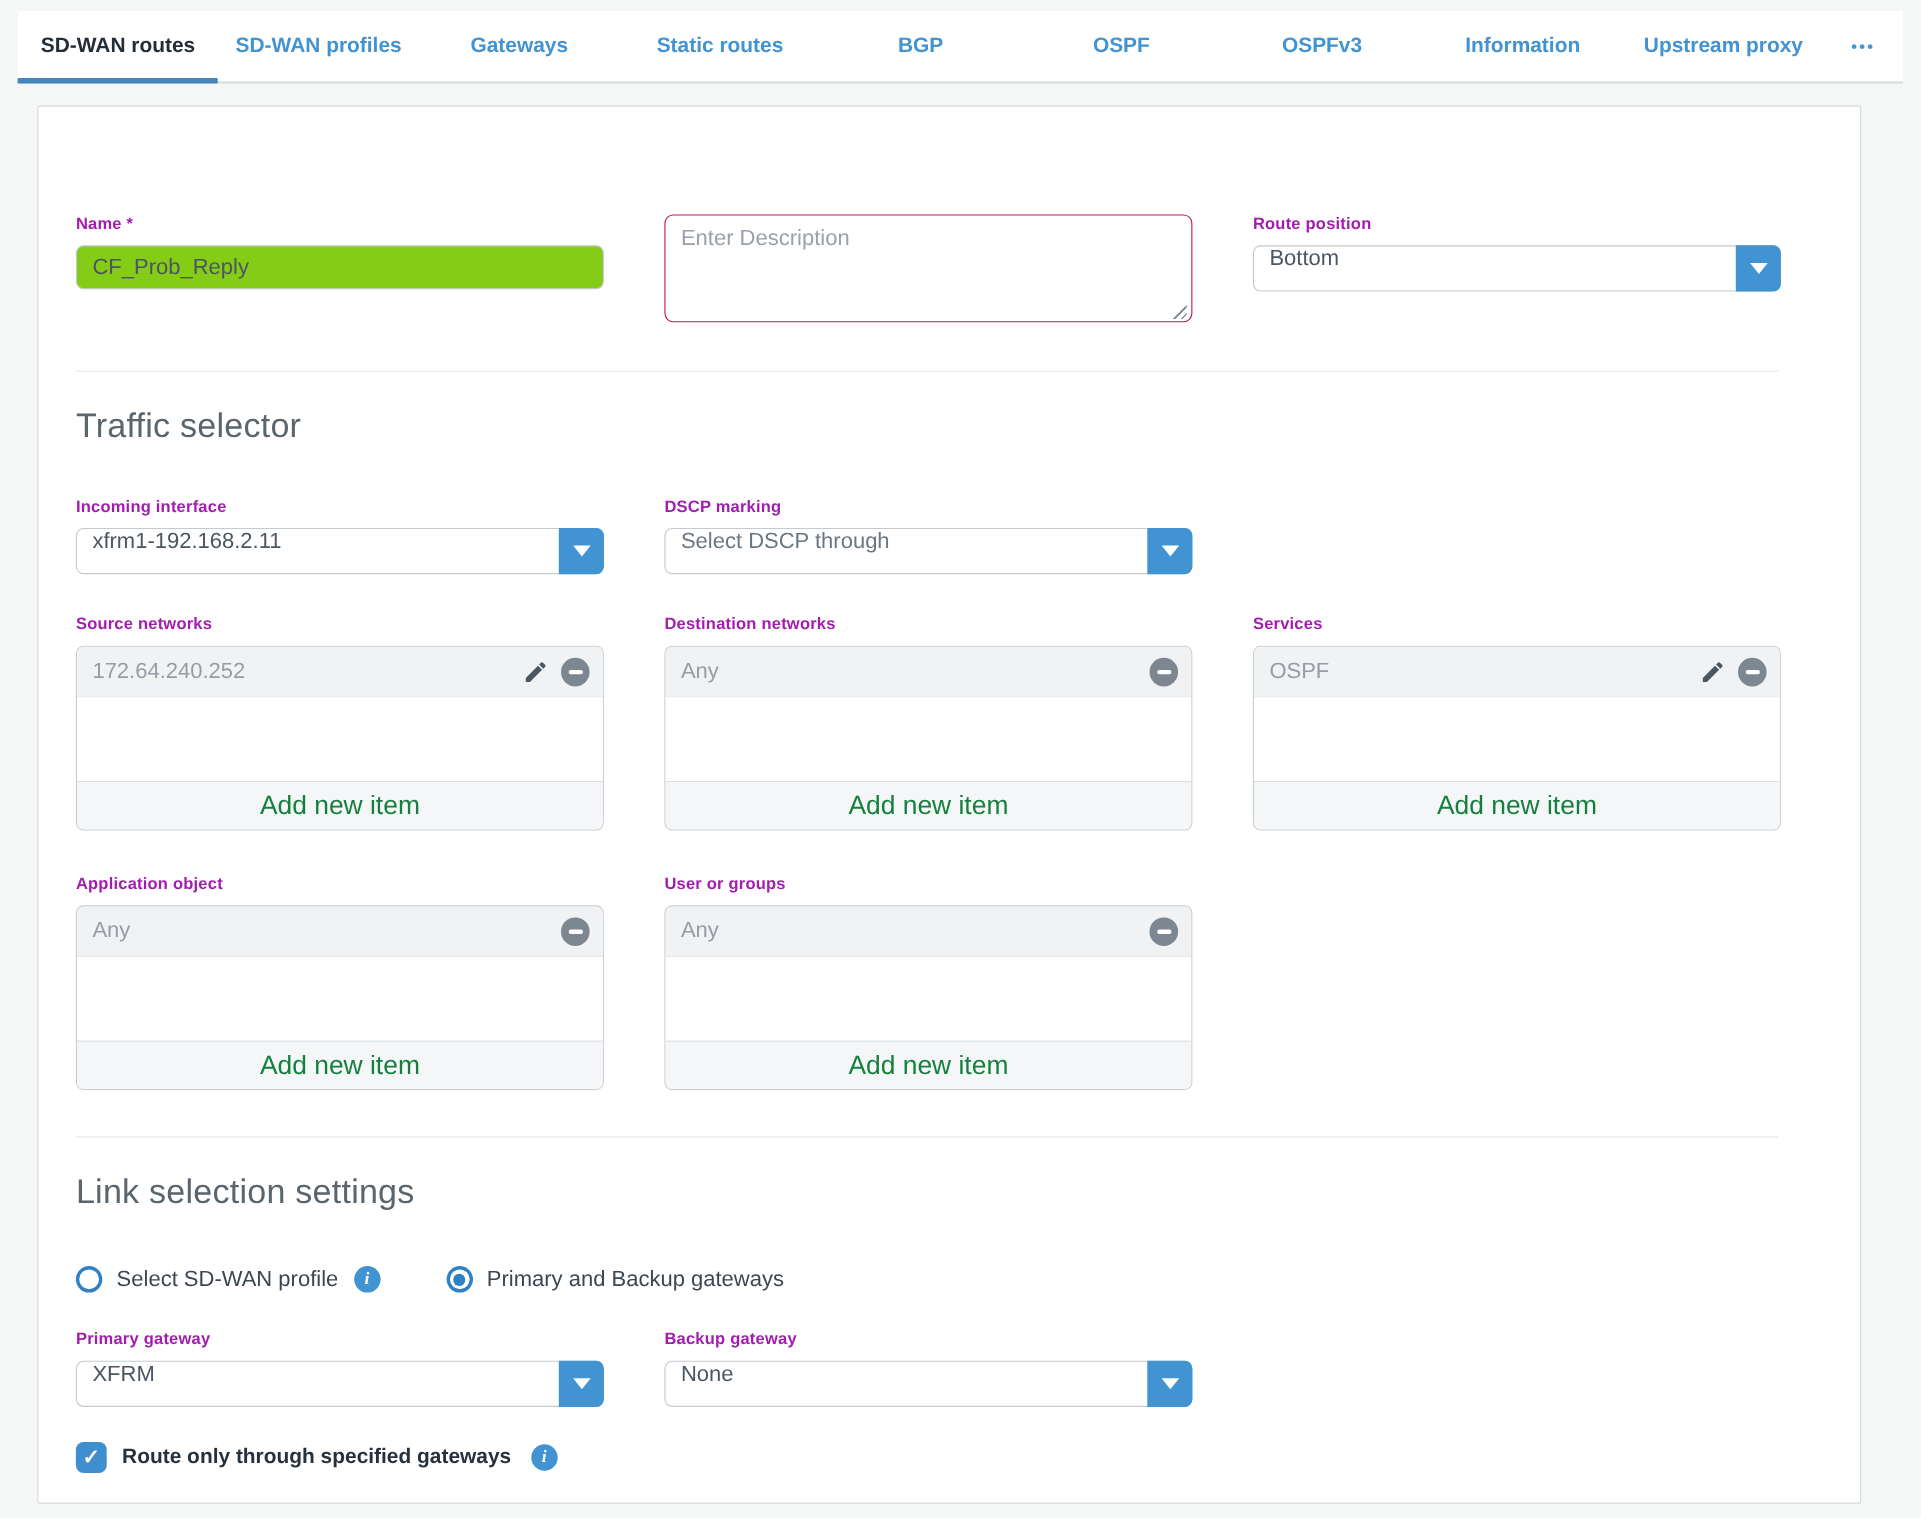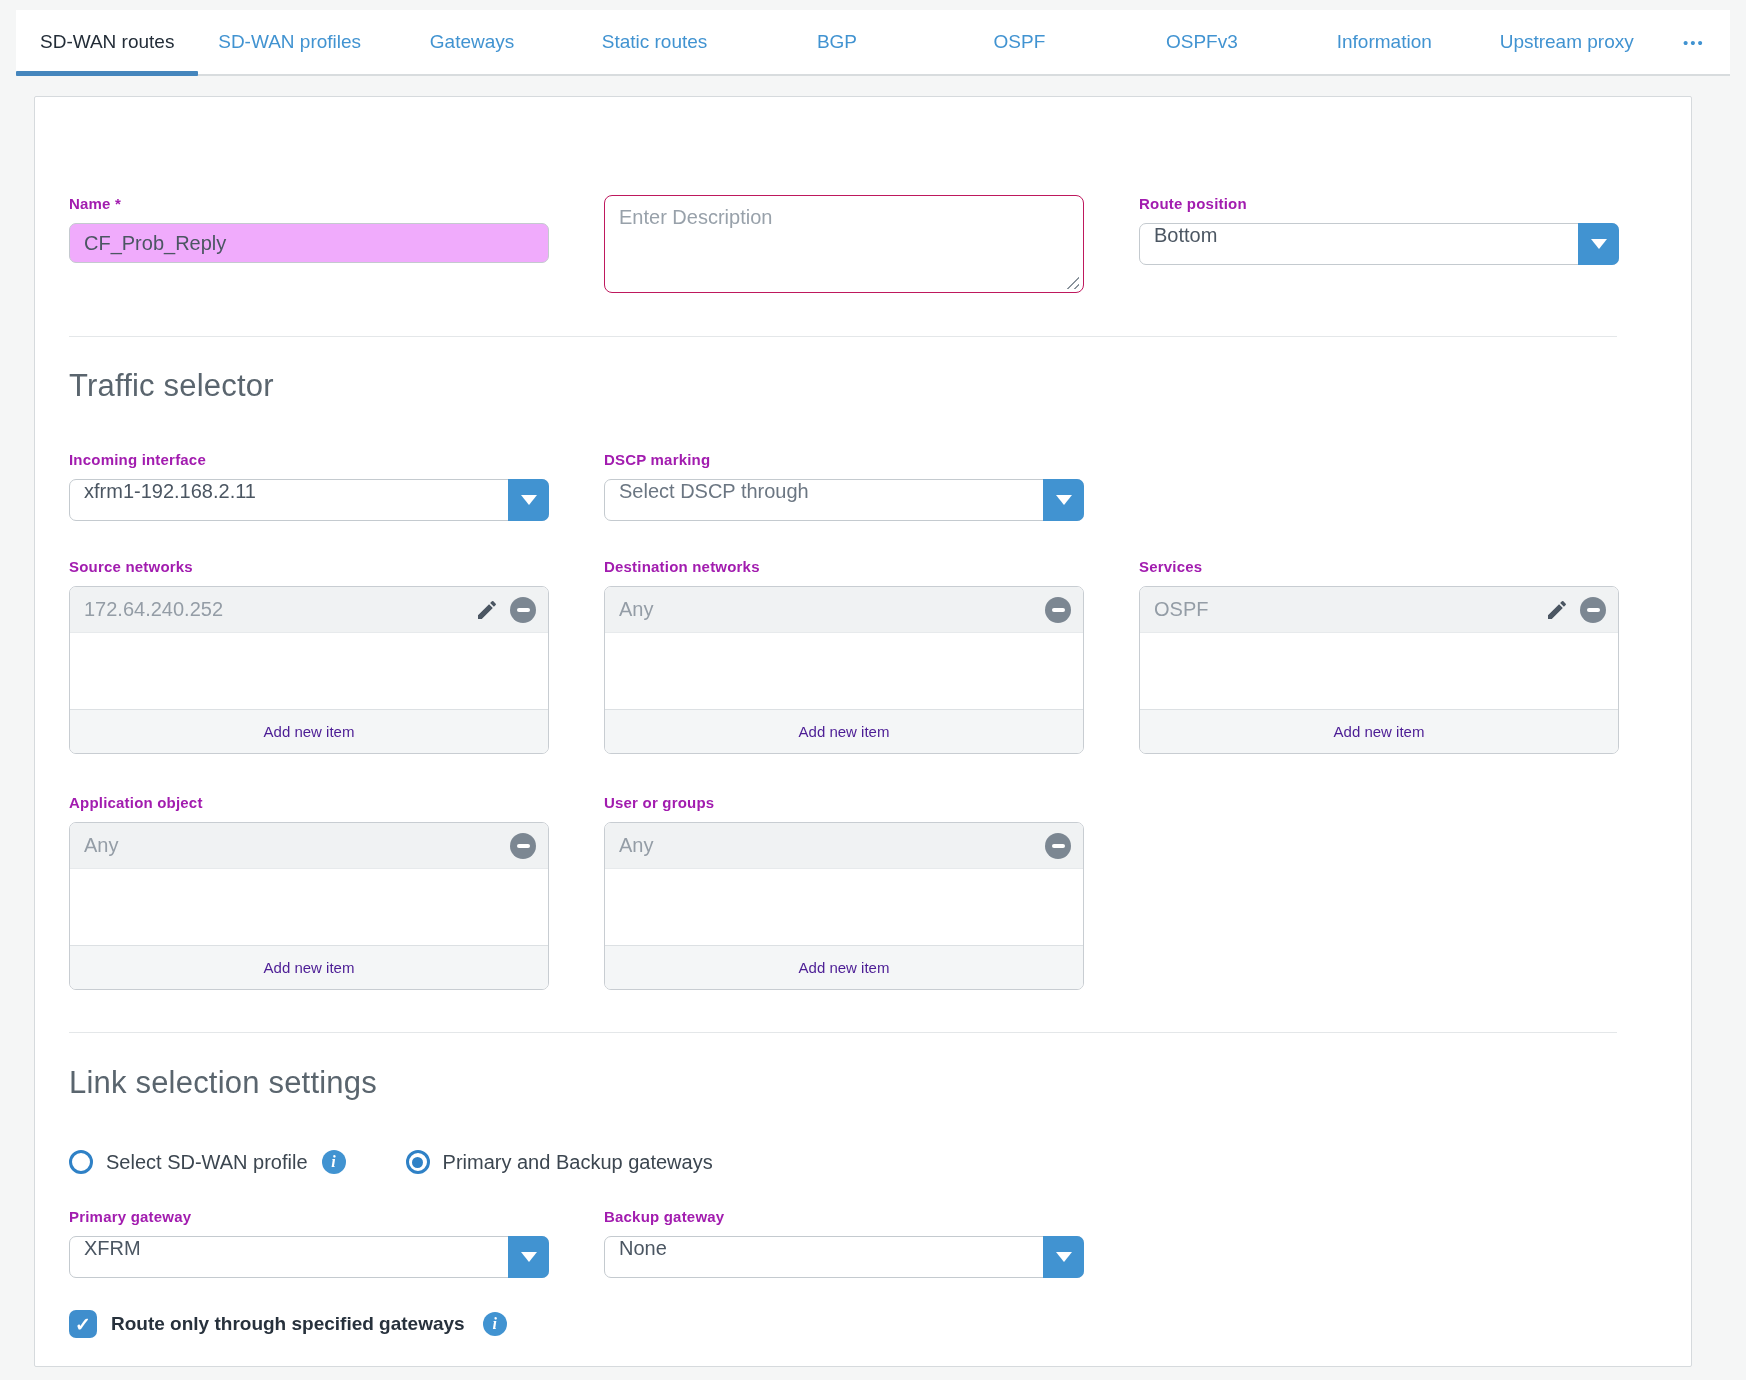--- a/index.html
+++ b/index.html
@@ -11,21 +11,21 @@
     padding-top:10px;
   }
   
   .tabbar {
     margin:0 16px; height:66px; background:#fff;
     border-bottom:2px solid #d8dcde;
     display:flex; align-items:stretch;
   }
   .tab {
     flex:1; display:flex; align-items:center; justify-content:center;
-    font-size:19px; font-weight:normal; color:#4193d1;
+    font-size:19px; font-weight:bold; color:#4193d1;
     position:relative; cursor:pointer; white-space:nowrap;
   }
   .tab.active { color:#232d38; }
   .tab.active::after {
     content:""; position:absolute; left:0; right:0; bottom:-2px; height:5px;
     background:#4586bd; border-radius:1px;
   }
   .tab.overflow { flex:0 0 72px; font-size:15px; letter-spacing:2px; }
   
   .card {
@@ -36,21 +36,21 @@
   .grid3 {
     display:grid; grid-template-columns:480px 480px 480px; column-gap:55px;
   }
   .field-label {
     font-size:15px; font-weight:bold; color:#a21caf; margin-bottom:11px;
     letter-spacing:.2px;
   }
   .text-input {
     width:100%; height:40px; border:1px solid #c4cacf; border-radius:7px;
     font-family:"Liberation Sans", sans-serif;
-    font-size:20px; color:#4b5662; padding:0 14px; background:#f0abfc; outline:none;
+    font-size:20px; color:#4b5662; padding:0 14px; background:#84cc16; outline:none;
   }
   .textarea-wrap { position:relative; }
   textarea.text-area {
     width:100%; height:98px; border:1px solid #be185d; border-radius:8px;
     font-family:"Liberation Sans", sans-serif;
     font-size:20px; color:#4b5662; padding:10px 14px; resize:none; outline:none;
   }
   textarea.text-area::placeholder { color:#98a1aa; }
   .resize-grip {
     position:absolute; right:5px; bottom:8px; width:17px; height:17px;
@@ -83,21 +83,21 @@
   }
   .listbox .item-row {
     height:46px; background:#f0f2f3; display:flex; align-items:center;
     padding:0 12px 0 14px; border-bottom:1px solid #e7eaec;
   }
   .listbox .item-text { font-size:20px; color:#949da6; flex:1; }
   .listbox .spacer { flex:1; background:#fff; }
   .listbox .add-row {
     height:44px; background:#f4f6f7; border-top:1px solid #dce0e3;
     display:flex; align-items:center; justify-content:center;
-    font-size:15px; color:#4c1d95; cursor:pointer;
+    font-size:24px; color:#15803d; cursor:pointer;
   }
   .icon-btns { display:flex; align-items:center; gap:10px; }
   .minus-icon {
     width:26px; height:26px; border-radius:50%; background:#7c8792;
     display:flex; align-items:center; justify-content:center; cursor:pointer;
   }
   .minus-icon::before { content:""; width:13px; height:4px; background:#fff; border-radius:2px; }
   .pencil-icon { width:26px; height:26px; cursor:pointer; display:flex; align-items:center; justify-content:center; }
   .pencil-icon svg { width:24px; height:24px; fill:#4b5662; }
   

